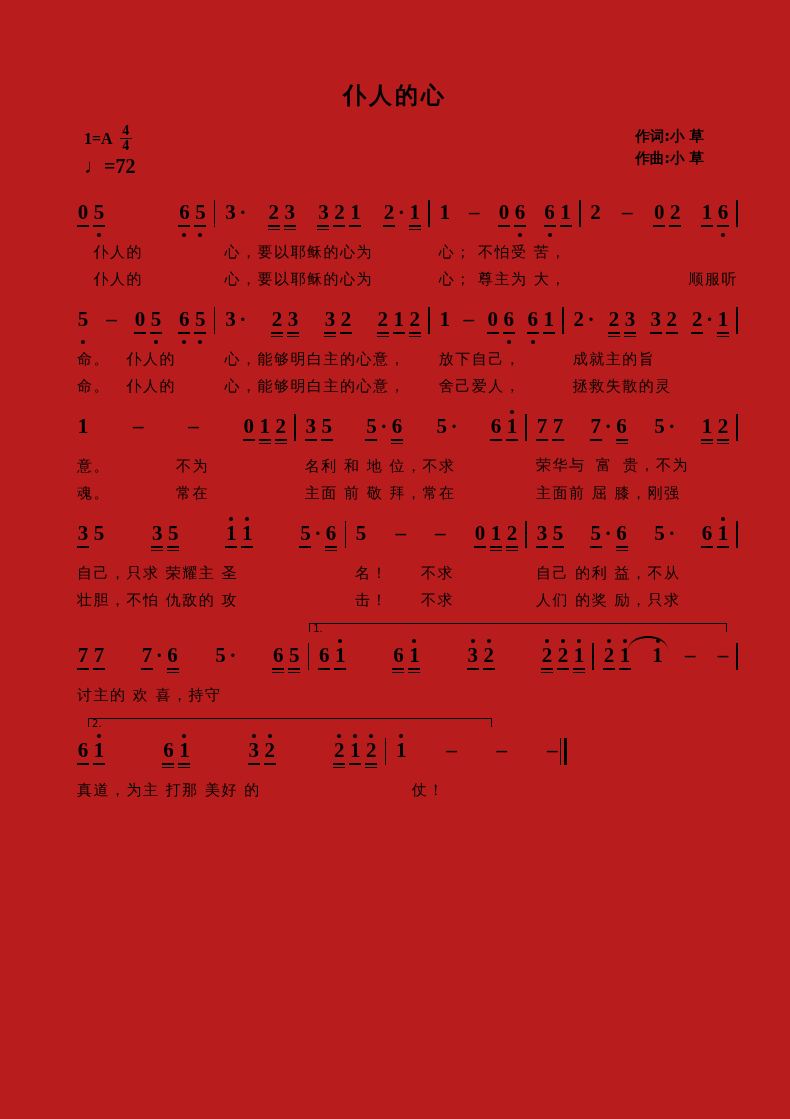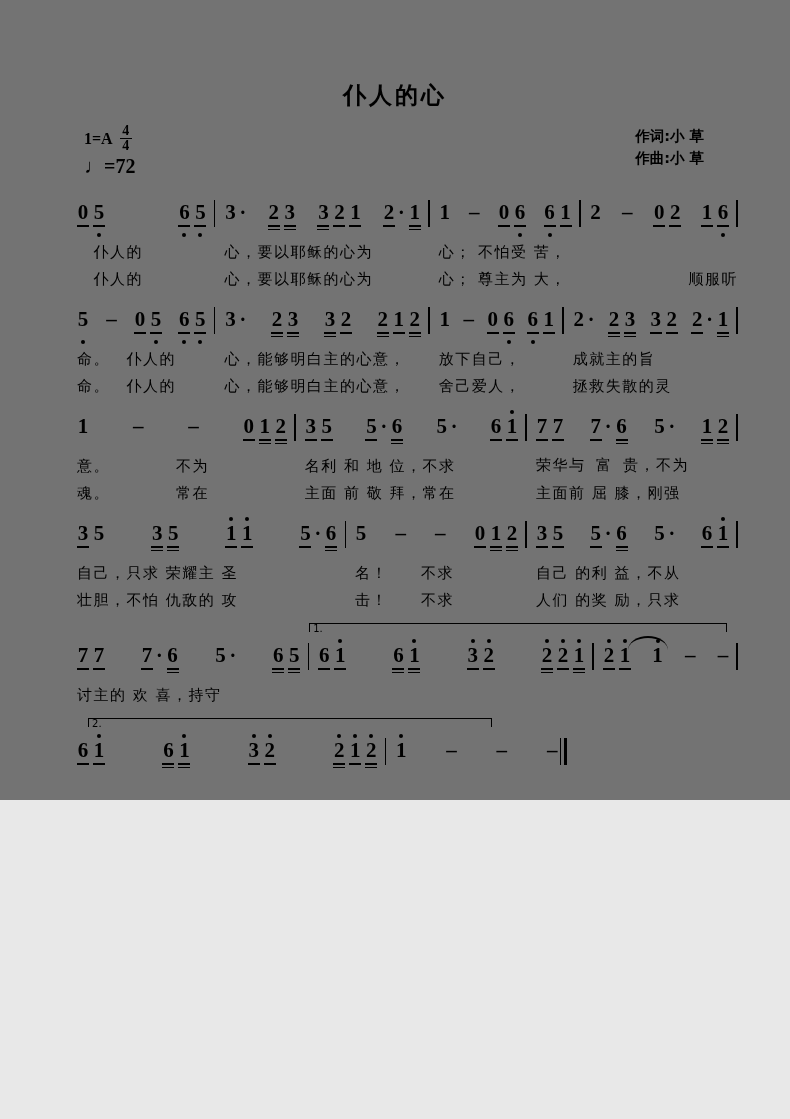--- a/index.html
+++ b/index.html
@@ -1,16 +1,16 @@
 <!DOCTYPE html>
 <html><head>
 <meta charset="utf-8">
 <style>
   html,body{margin:0;padding:0;background:#e8e8e8}
-  .page{position:relative;width:790px;height:800px;background:#737373;margin:0 auto;
+  .page{position:relative;width:790px;height:1119px;background:#b91c1c;margin:0 auto;
         color:#000;font-family:"DejaVu Sans","Liberation Sans",sans-serif;overflow:hidden}
   .title{text-align:center;padding-top:80px;font-size:23px;font-weight:bold;letter-spacing:3px}
   .meta{display:flex;justify-content:space-between;align-items:flex-start;margin:14px 86px 2px 84px}
   .keysig{display:flex;align-items:center;gap:7px;font-family:"Liberation Serif",serif;
           font-weight:bold;font-size:16px}
   .frac{display:inline-flex;flex-direction:column;align-items:center;font-size:14px;line-height:12px}
   .fbar{width:12px;height:1px;background:#000;margin:1px 0}
   .tempo{font-family:"Liberation Serif",serif;font-weight:bold;font-size:20px;margin-top:3px}
   .credits{font-size:14.5px;line-height:22px;font-weight:600}
   .sheet{margin:16px 26px 0 68px;width:670px}
@@ -1645,15 +1645,20 @@
                   <span class="ad"></span>
                   <span class="dg">–</span>
                   <span class="uls"></span>
                   <span class="bd"></span>
                 </span>
               </span>
             </span>
           </div>
           <div class="measure" style="width: 25.5%;"></div>
         </div>
+        <div class="lyrics-row">
+          <div class="lyr" style="width: 47.5%;">真道，为主 打那 美好 的</div>
+          <div class="lyr" style="width: 27%;">　仗！</div>
+          <div class="lyr" style="width: 25.5%;"></div>
+        </div>
       </div>
     </div>
 </div>
 
 </body></html>

